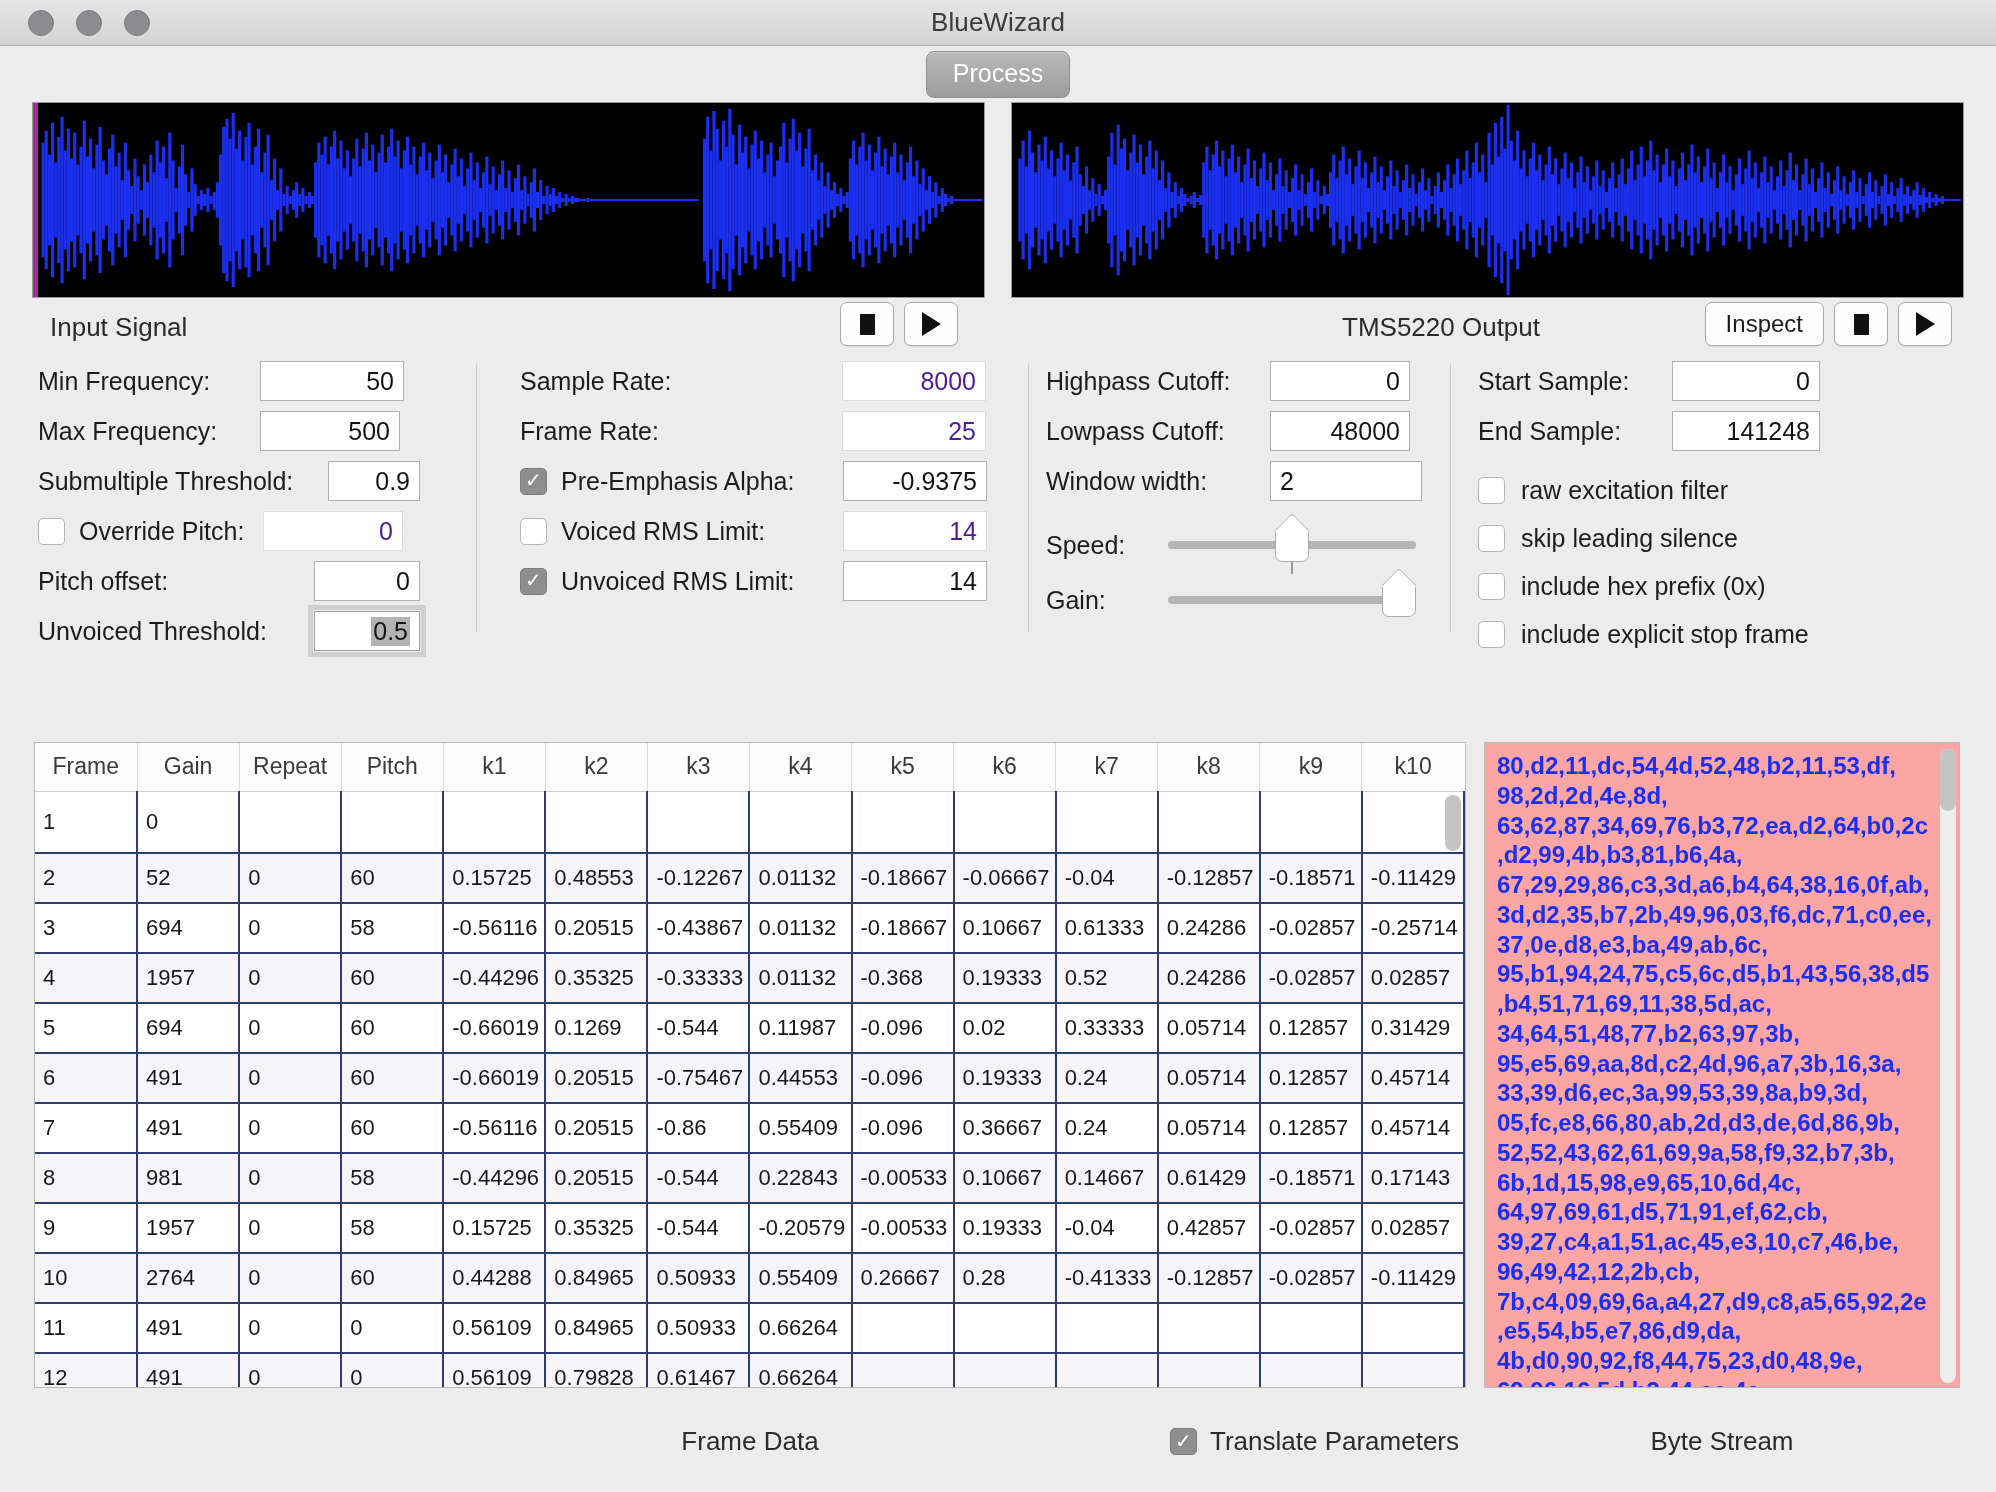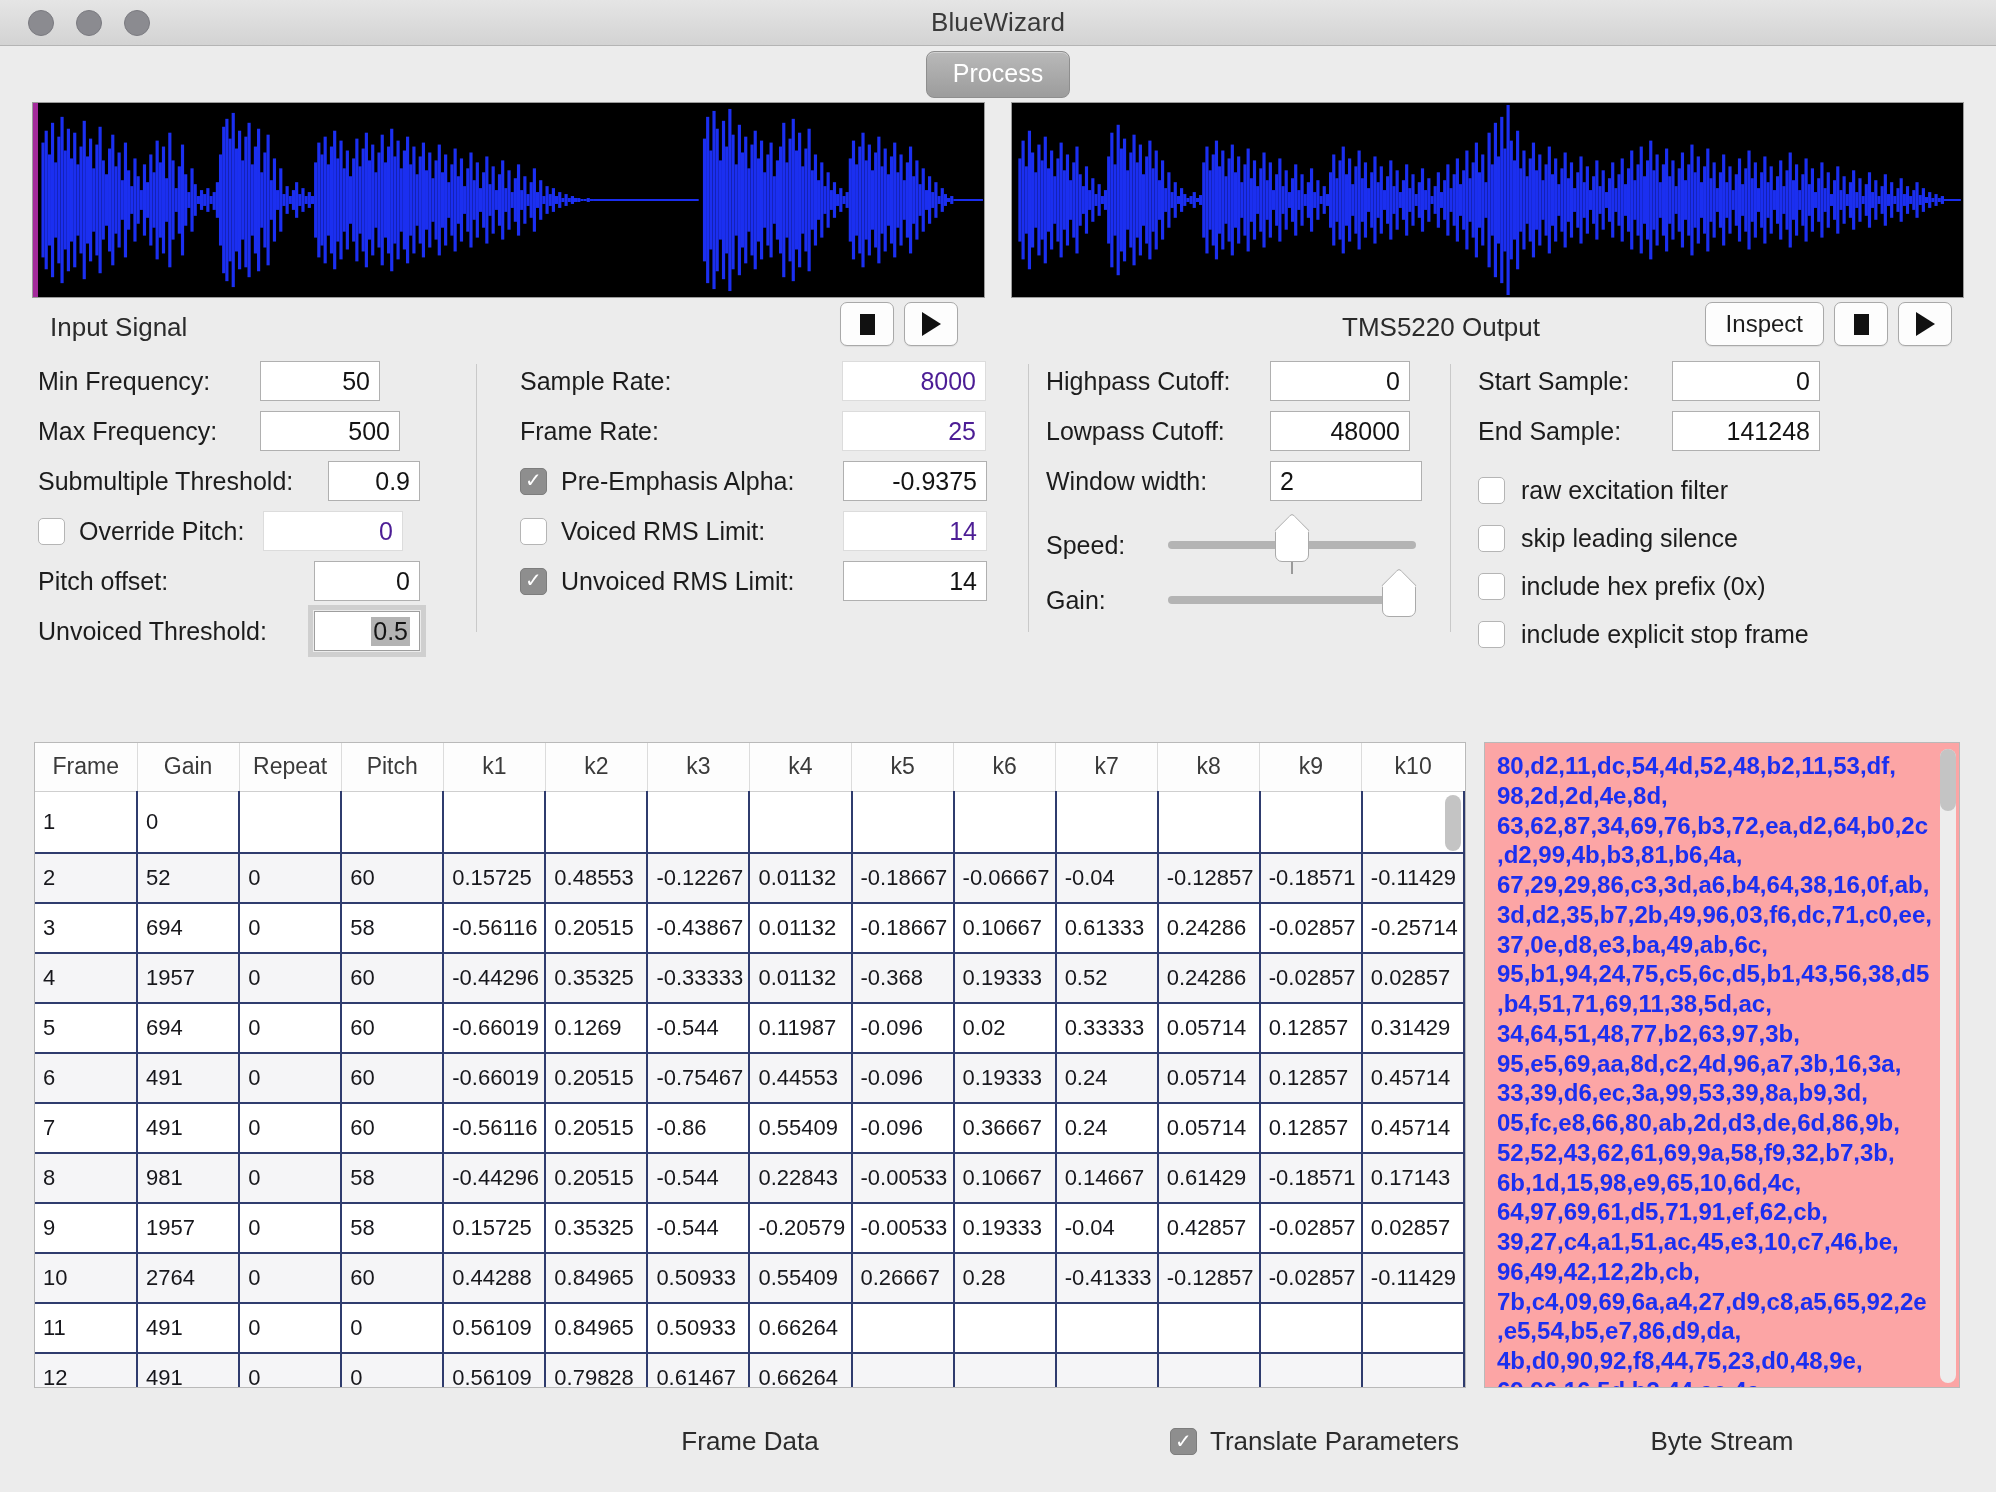--- a/index.html
+++ b/index.html
@@ -761,21 +761,21 @@
   </div>
 
   <div class="controls">
     <div class="divider div-1"></div>
     <div class="divider div-2"></div>
     <div class="divider div-3"></div>
 
     <div class="col col-1">
       <div class="row">
         <span class="lab" style="width:222px">Min Frequency:</span>
-        <span class="fld" style="width:120px">50</span>
+        <span class="fld" style="width:144px">50</span>
       </div>
       <div class="row">
         <span class="lab" style="width:222px">Max Frequency:</span>
         <span class="fld" style="width:140px">500</span>
       </div>
       <div class="row">
         <span class="lab" style="width:290px">Submultiple Threshold:</span>
         <span class="fld" style="width:92px">0.9</span>
       </div>
       <div class="row">

